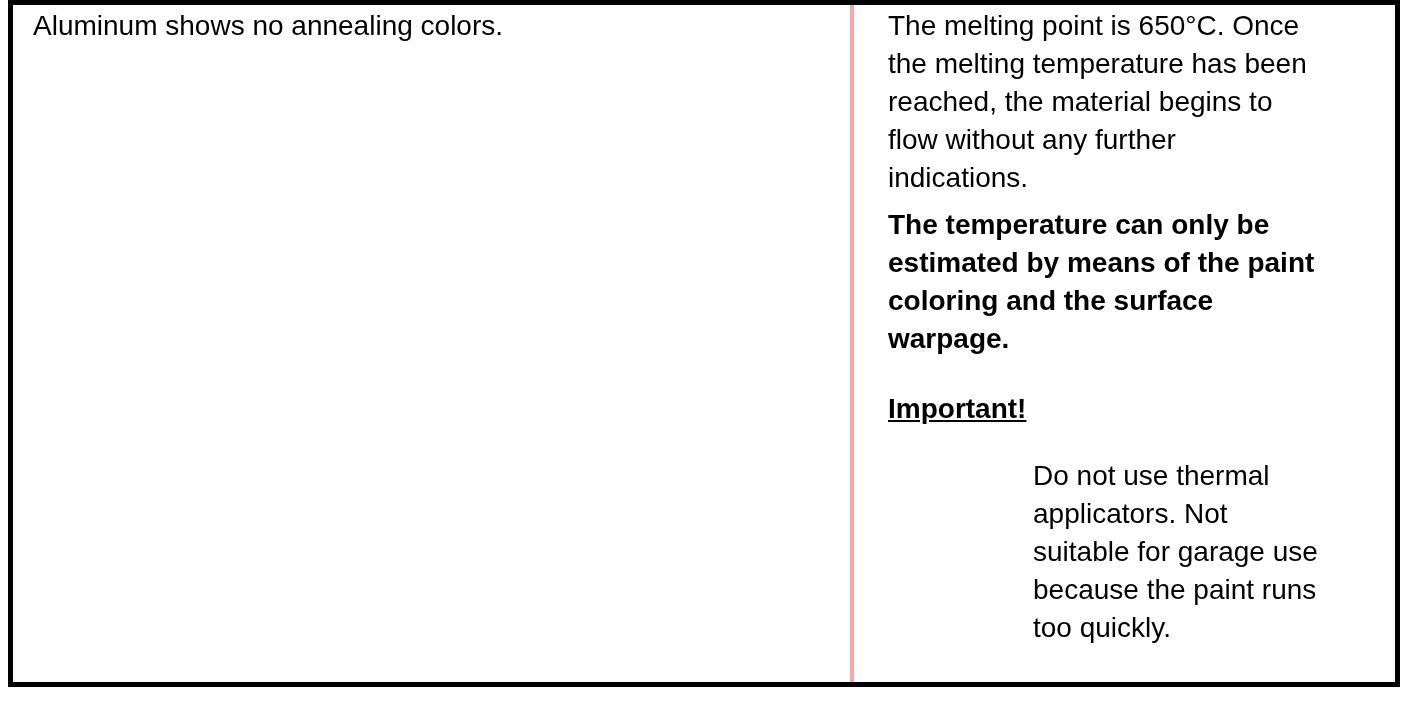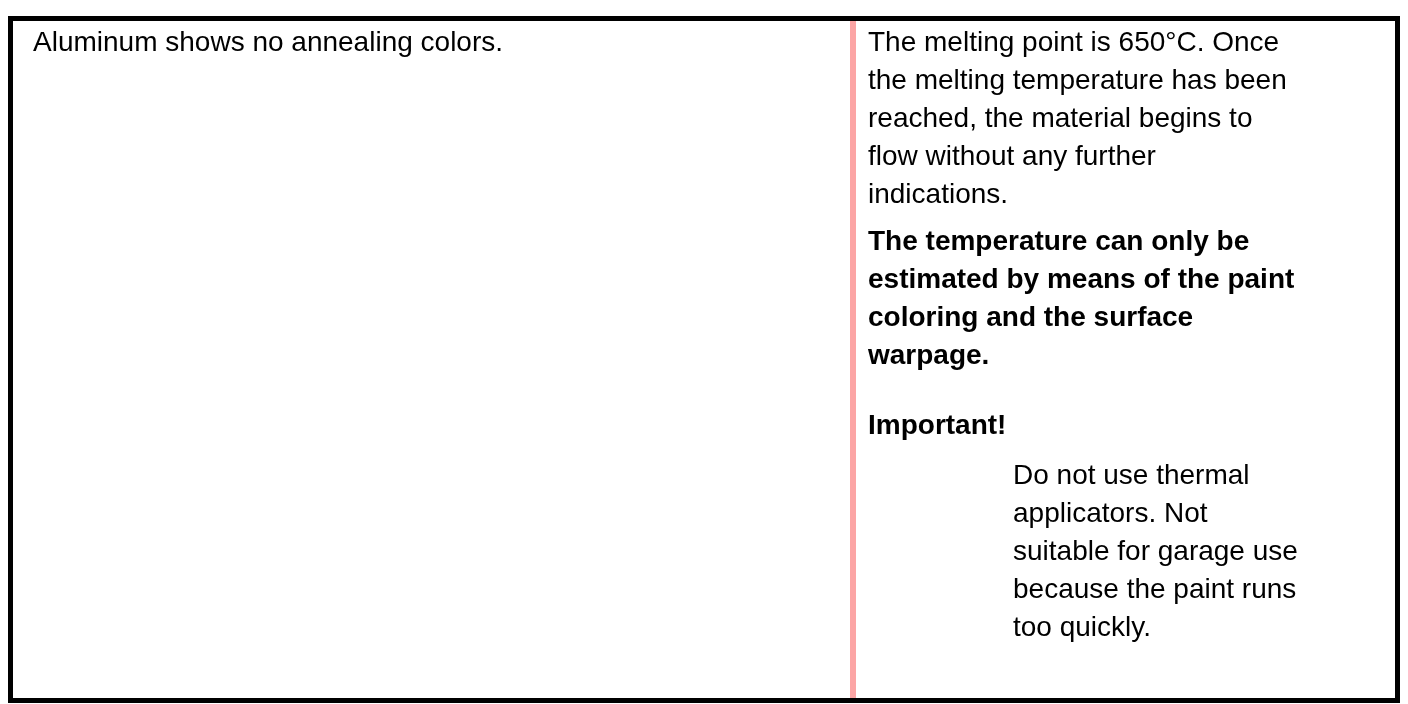--- a/index.html
+++ b/index.html
@@ -13,21 +13,21 @@
   }
   .page {
     position: relative;
     width: 1408px;
     height: 704px;
     background: #ffffff;
   }
   .doc-table {
     position: absolute;
     left: 8px;
-    top: 16px;
+    top: 0;
     width: 1392px;
     height: 687px;
     border: 5px solid #000000;
     box-sizing: border-box;
     display: flex;
     flex-direction: row;
     background: #ffffff;
   }
   .cell {
     box-sizing: border-box;
@@ -35,38 +35,39 @@
     font-size: 28px;
     line-height: 38px;
   }
   .cell-left {
     flex: 0 0 837px;
     width: 837px;
     padding: 2px 20px 2px 20px;
   }
   .cell-right {
     flex: 1 1 auto;
-    border-left: 6px solid #fca5a5;
-    padding: 2px 14px 2px 12px;
+    border-left: 4px solid #fca5a5;
+    padding: 2px 14px 2px 34px;
   }
   .para {
     margin: 0;
     white-space: pre-line;
   }
   .para + .para {
     margin-top: 9px;
     font-weight: bold;
   }
   .important-heading {
     margin: 32px 0 0 0;
     font-weight: 700;
     white-space: pre-line;
+    text-decoration: underline;
   }
   .indented-note {
-    margin: 12px 0 0 145px;
+    margin: 29px 0 0 145px;
     white-space: pre-line;
   }
 </style>
 </head>
 <body>
 
 <div class="page">
   <div class="doc-table">
 
     <div class="cell cell-left">

